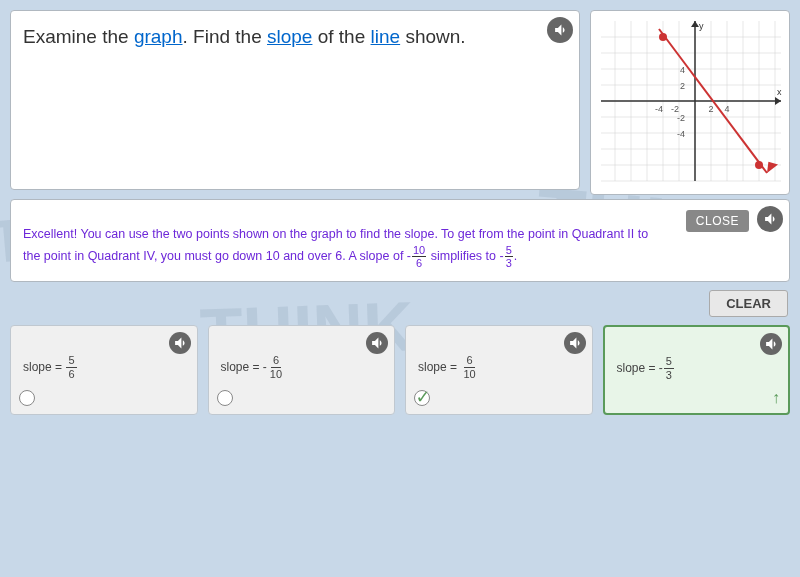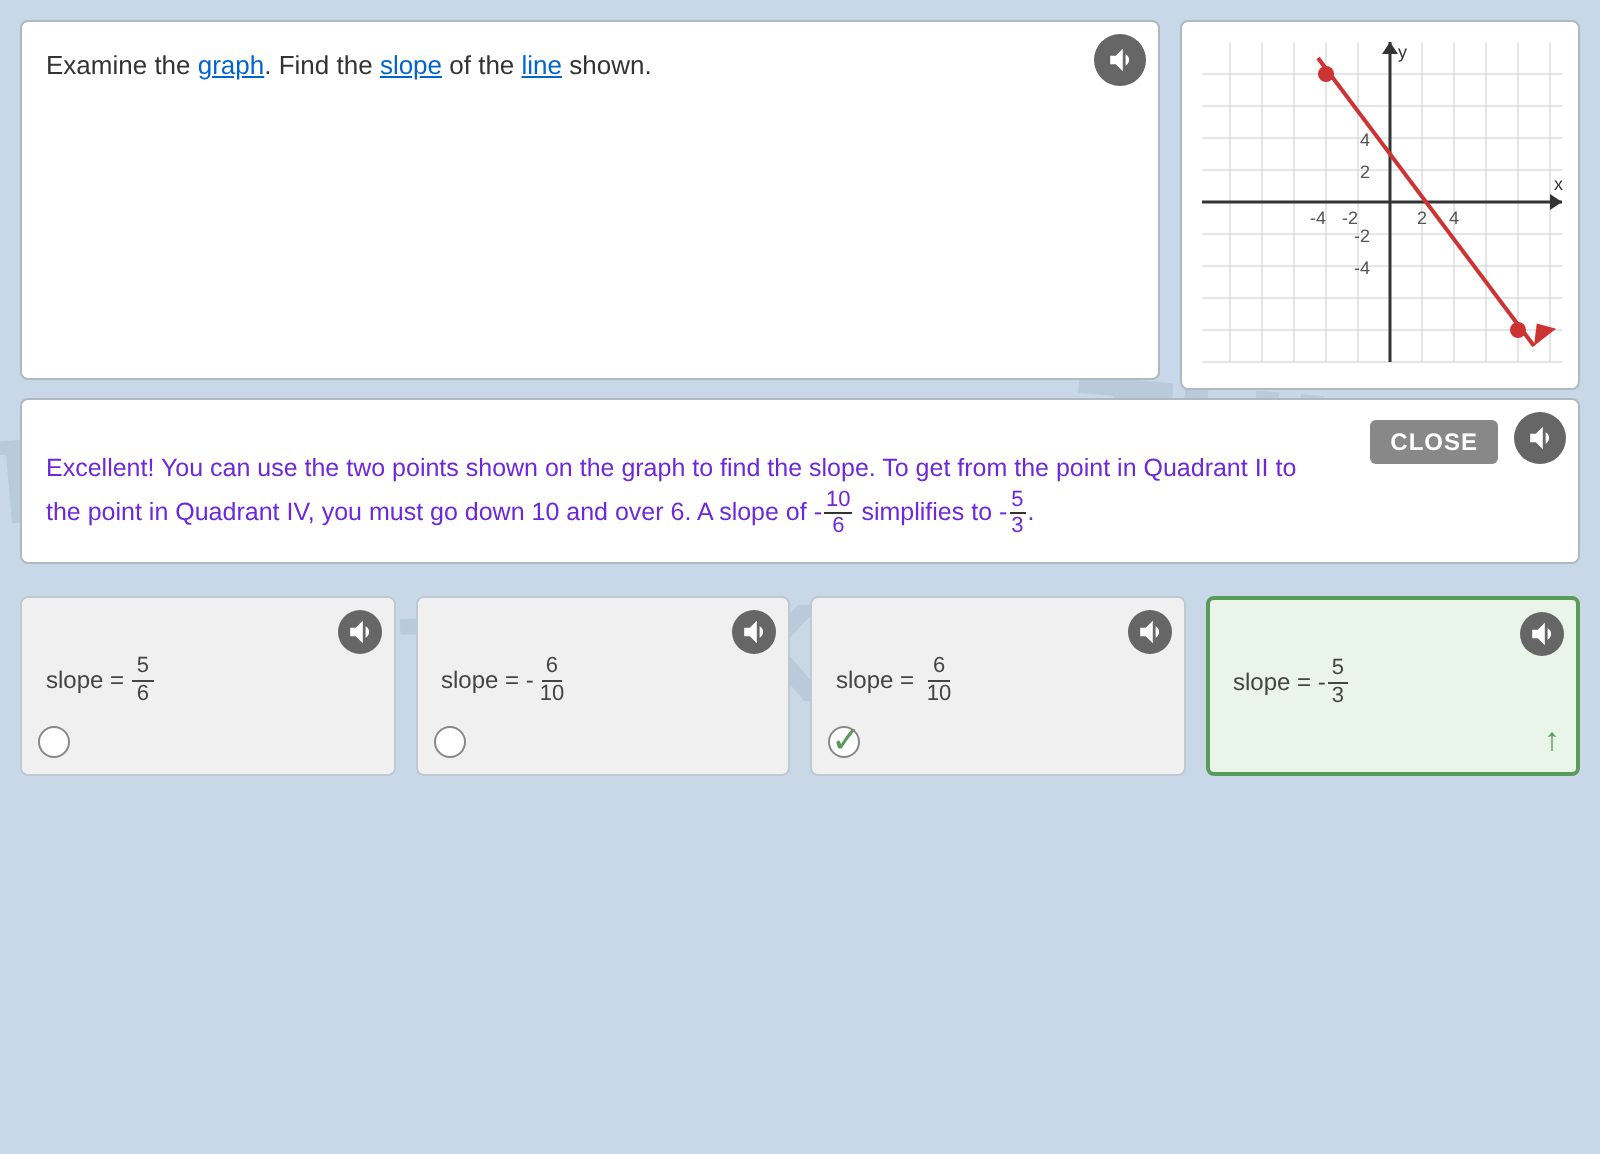--- a/index.html
+++ b/index.html
@@ -45,21 +45,21 @@
       background: white;
       border: 1px solid #b0b8c0;
       border-radius: 4px;
       padding: 12px 12px 40px 12px;
       flex: 1;
       min-height: 180px;
       position: relative;
     }
 
     .question-text {
-      font-size: 13px;
+      font-size: 19px;
       line-height: 1.5;
       color: #333;
     }
 
     .question-text a, .question-text .link {
       color: #0066cc;
       text-decoration: underline;
       cursor: pointer;
     }
 
@@ -117,21 +117,21 @@
 
     .close-btn {
       position: absolute;
       top: 10px;
       right: 40px;
       background: #888;
       color: white;
       border: none;
       padding: 4px 10px;
       font-size: 12px;
-      font-weight: bold;
+      font-weight: normal;
       border-radius: 3px;
       cursor: pointer;
       letter-spacing: 0.5px;
     }
 
     .feedback-text {
       font-size: 12.5px;
       color: #6d28d9;
       line-height: 1.6;
       margin-top: 12px;
@@ -342,20 +342,21 @@
           <span class="num">10</span>
           <span class="den">6</span>
         </span> simplifies to -<span class="math-frac">
           <span class="num">5</span>
           <span class="den">3</span>
         </span>.
     </div>
   </div>
 
   <div class="action-row">
+    <button class="action-btn">CLEAR</button>
   </div>
 
   <div class="answers-grid">
 
     <div class="answer-option">
       <button class="speaker-btn">
         <svg class="speaker-icon-svg" viewBox="0 0 20 20">
           <path d="M3 7v6h4l5 5V2L7 7H3zm13.5 3c0-1.77-1.02-3.29-2.5-4.03v8.05c1.48-.73 2.5-2.25 2.5-4.02z"></path>
         </svg>
       </button>

